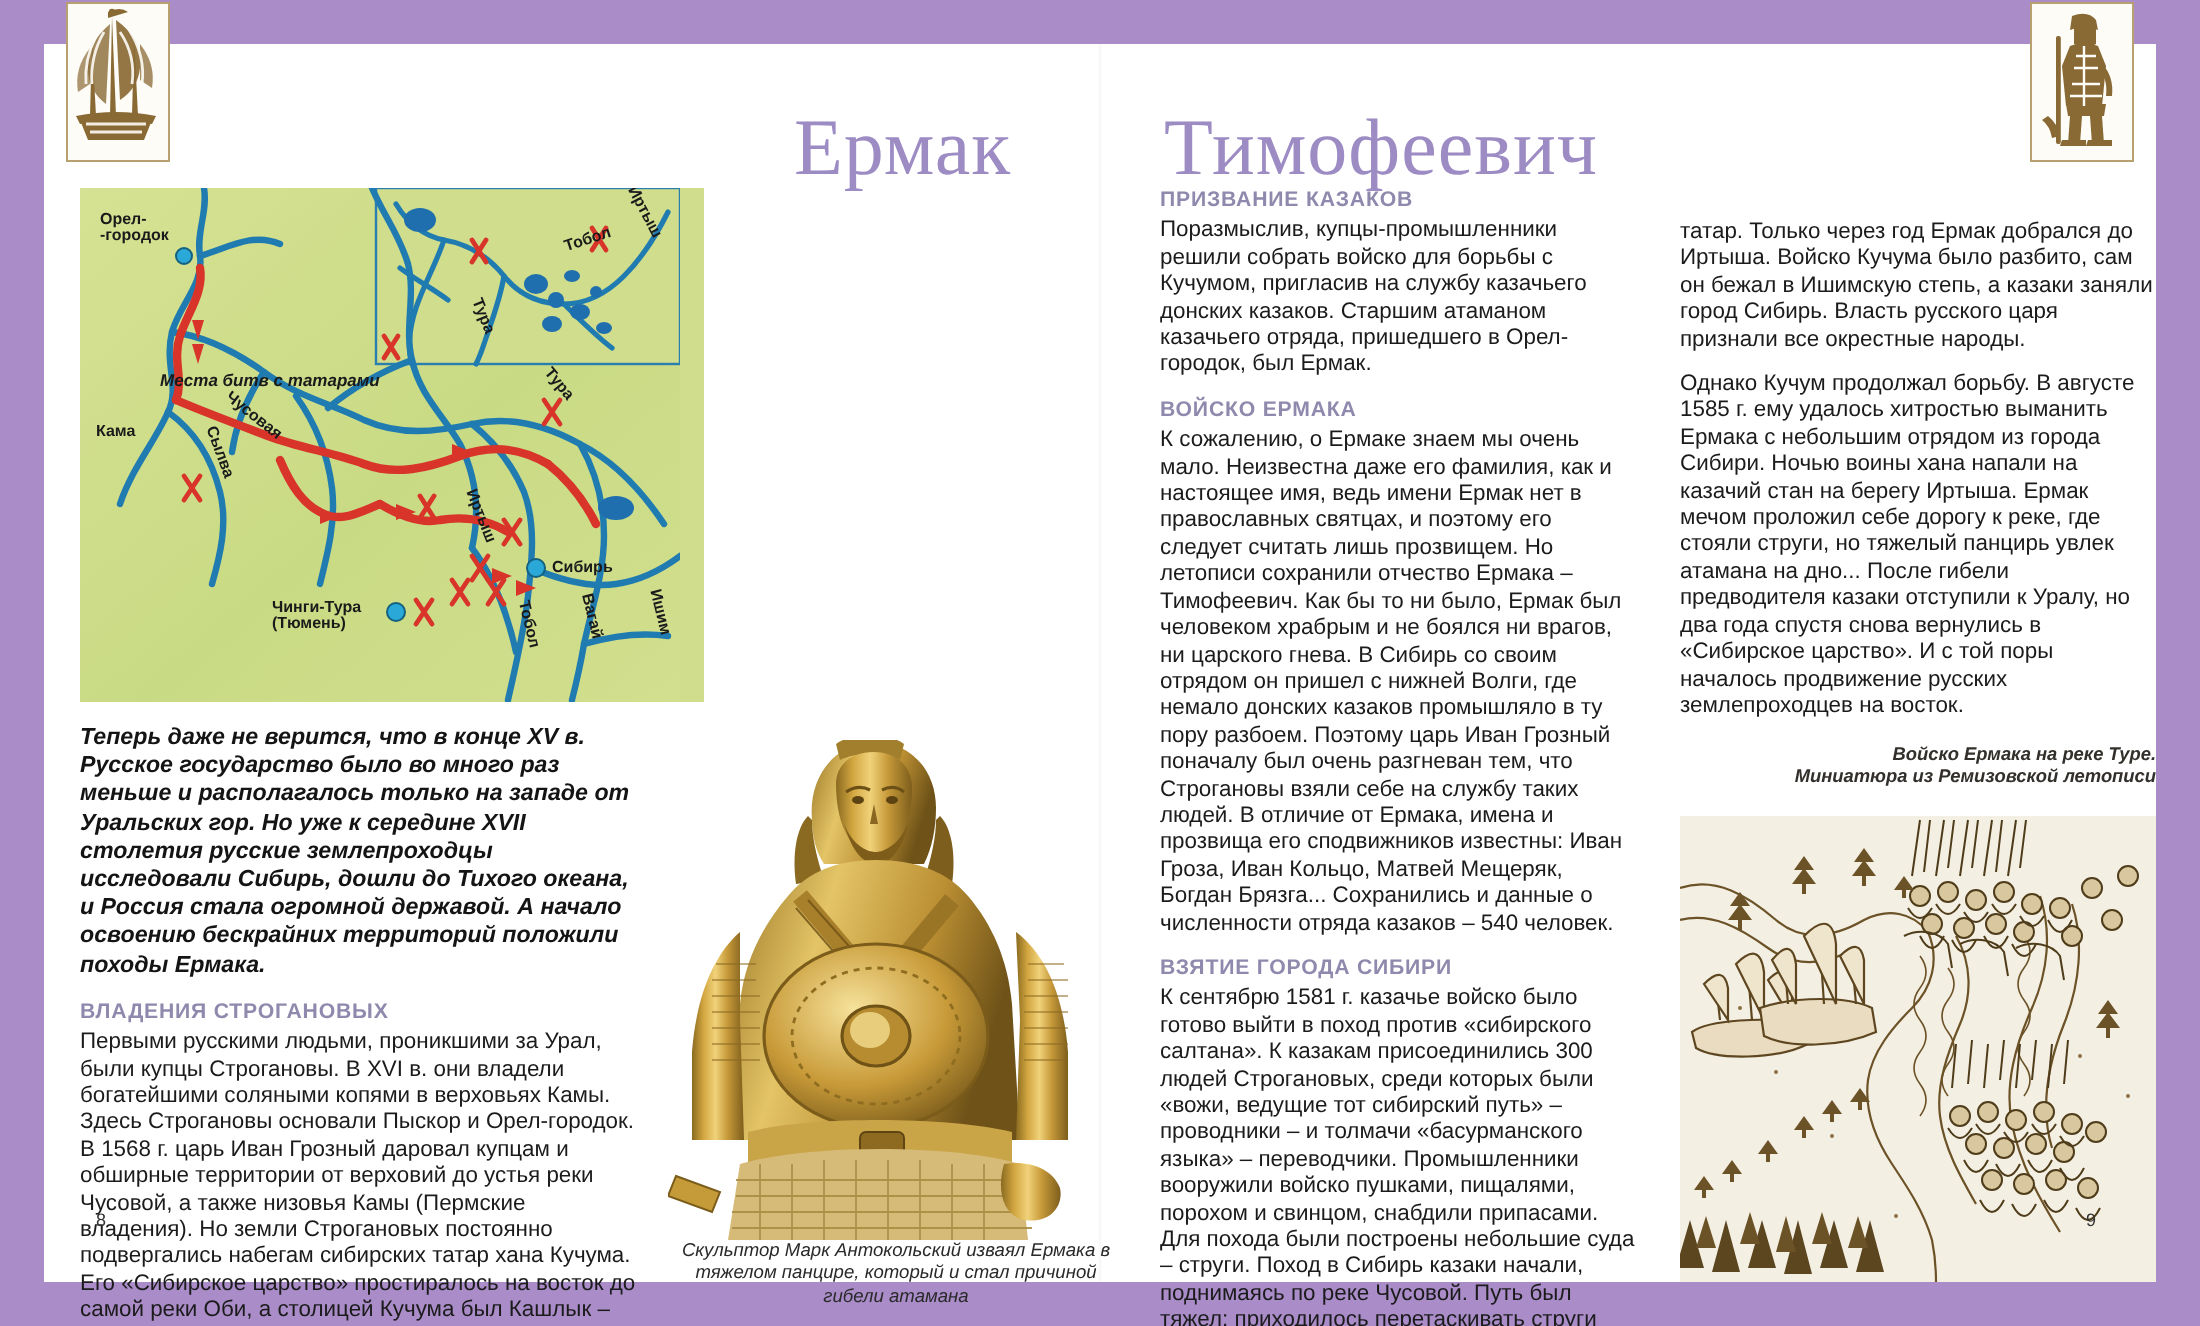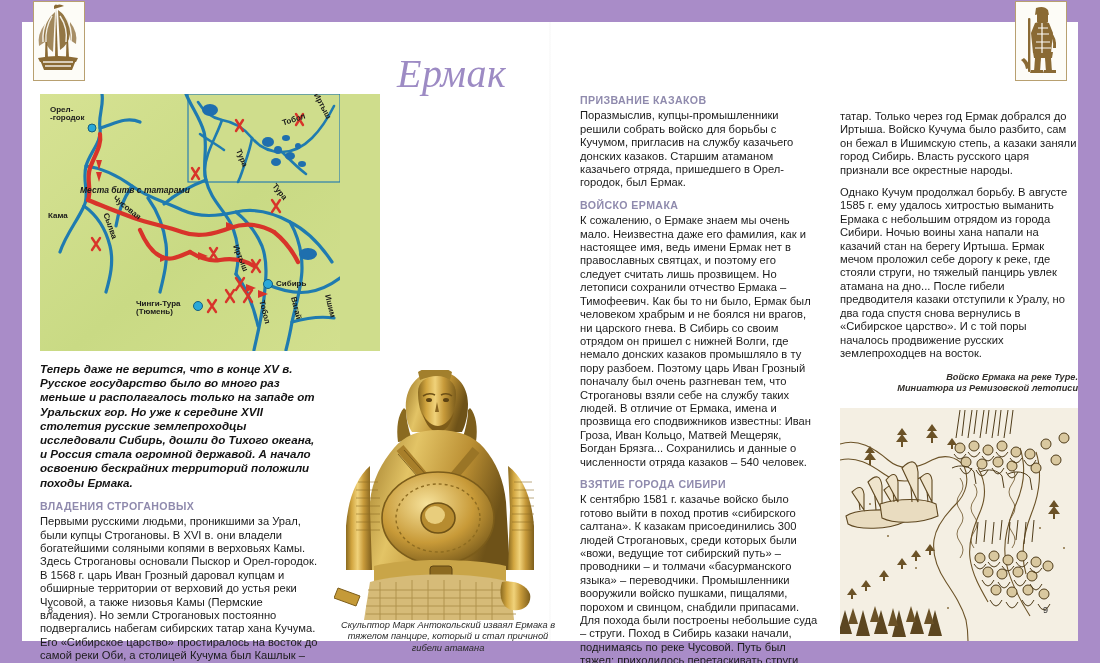--- a/index.html
+++ b/index.html
@@ -32,36 +32,36 @@
     width:50px;height:78px;
     background:#fdfcf7;
     border:1px solid #b8a070;
     overflow:hidden;
   }
   .deco-left{left:33px;top:1px;}
   .deco-right{right:33px;top:1px;}
 
   
   .title-row{
-    position:absolute;left:0;top:22px;width:1056px;height:66px;font-style:italic;
+    position:absolute;left:0;top:22px;width:1056px;height:66px;
   }
   .title-word{
     position:absolute;top:6px;
     font-family:"Liberation Serif", serif;
     font-size:40px;
     color:#9d8bc4;
     letter-spacing:0.5px;
     white-space:nowrap;
   }
   .title-1{left:375px;}
   .title-2{left:560px;}
 
   
   .map{
-    position:absolute;left:18px;top:72px;width:340px;height:257px;
+    position:absolute;left:18px;top:72px;width:312px;height:257px;
     background:#cfdd8c;
     overflow:hidden;
   }
   .map svg{display:block;}
   .map-label{
     position:absolute;
     font-size:8px;font-weight:bold;color:#1a1a1a;
     font-family:"Liberation Sans", sans-serif;
     white-space:pre;
     line-height:1.05;
@@ -149,20 +149,21 @@
 <div class="purple-right"></div>
 <div class="purple-top"></div>
 <div class="purple-bottom"></div>
 
 <div class="spread">
 
   <div class="gutter"></div>
 
   <div class="title-row">
     <div class="title-word title-1">Ермак</div>
+    <div class="title-word title-2">Тимофеевич</div>
   </div>
 
   <div class="map">
     <svg width="300" height="257" viewBox="0 0 300 257">
       <defs>
         <linearGradient id="mapbg" x1="0" y1="0" x2="1" y2="1">
           <stop offset="0%" stop-color="#d6e293"></stop>
           <stop offset="55%" stop-color="#c9da84"></stop>
           <stop offset="100%" stop-color="#d2df8e"></stop>
         </linearGradient>

